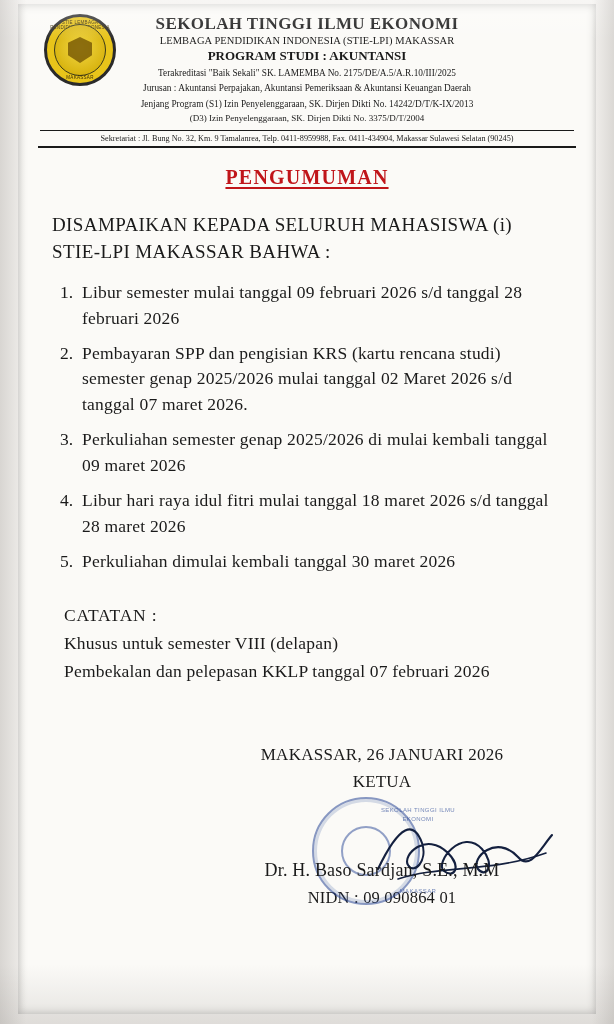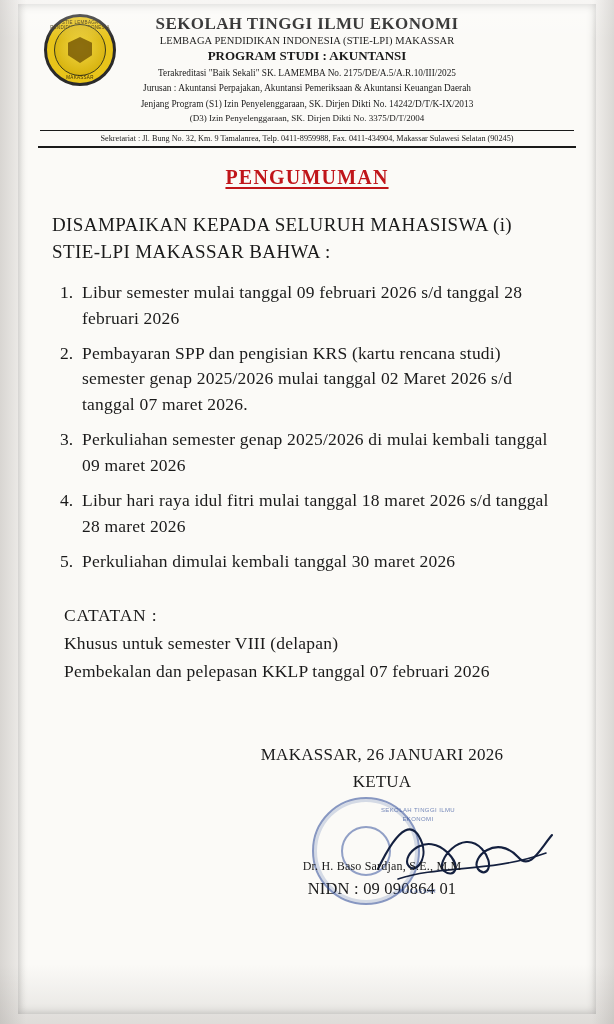--- a/index.html
+++ b/index.html
@@ -171,21 +171,21 @@
   .sign {
     margin-top: 56px;
     text-align: center;
     padding-left: 150px;
     position: relative;
   }
   .sign .place { font-size: 17px; letter-spacing: .3px; }
   .sign .role { font-size: 17px; margin-top: 2px; }
   .sign .sig-space { height: 62px; position: relative; }
   .sign .name {
-    font-size: 12px;
+    font-size: 18px;
     position: relative;
     z-index: 3;
   }
   .sign .nidn { font-size: 16.5px; margin-top: 2px; }
 
   .stamp {
     position: absolute;
     left: 110px;
     top: 2px;
     width: 104px;

